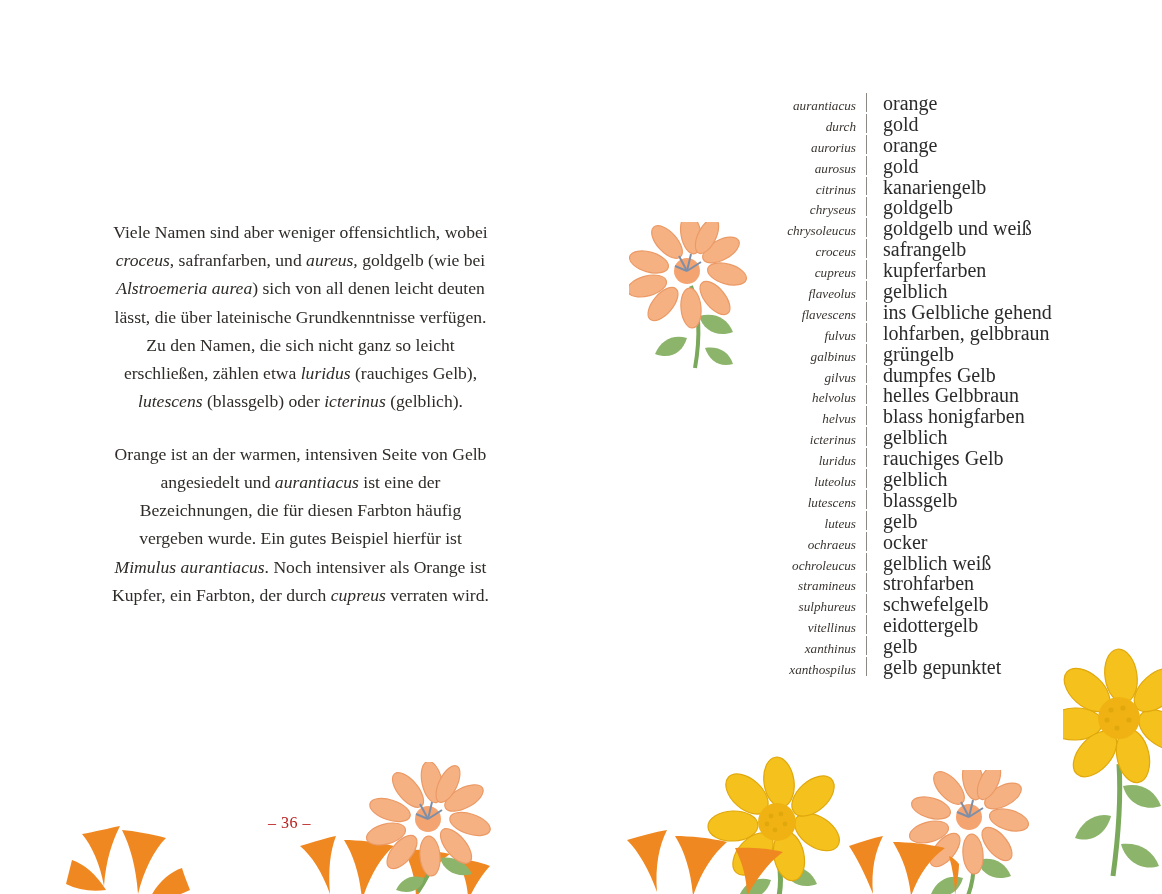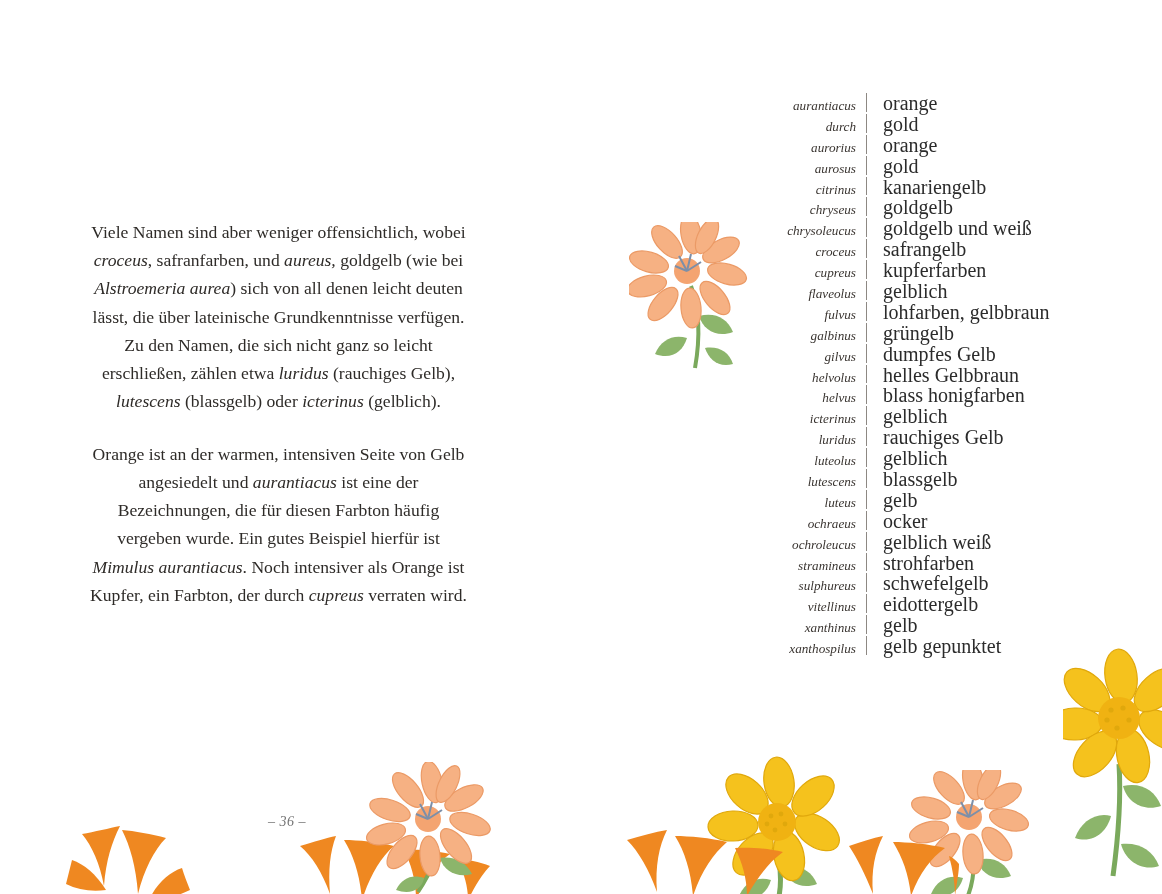--- a/index.html
+++ b/index.html
@@ -19,21 +19,21 @@
   
   .left-page {
     position: absolute;
     left: 0;
     top: 0;
     width: 581px;
     height: 894px;
   }
   .body-text {
     position: absolute;
-    left: 86px;
+    left: 108px;
     top: 218px;
     width: 385px;
     text-align: center;
     font-size: 17.6px;
     line-height: 1.605;
     color: #2e2b28;
   }
   .body-text p {
     margin: 0 0 24px 0;
   }
@@ -78,23 +78,22 @@
   .def {
     padding-left: 16px;
     font-size: 20px;
     color: #2b2b2b;
     white-space: nowrap;
   }
 
   
   .folio {
     position: absolute;
-    font-style: italic;
-    font-size: 14px;
-    color: #737373;
+    font-size: 16px;
+    color: #b91c1c;
     letter-spacing: 0.5px;
   }
   .folio-left  { left: 268px; top: 814px; }
 
   
   .deco { position: absolute; pointer-events: none; }
 </style>
 </head>
 <body>
 
@@ -198,20 +197,25 @@
       </div>
       <div class="gloss-row">
         <div class="term">cupreus</div>
         <div class="gloss-sep"></div>
         <div class="def">kupferfarben</div>
       </div>
       <div class="gloss-row">
         <div class="term">flaveolus</div>
         <div class="gloss-sep"></div>
         <div class="def">gelblich</div>
+      </div>
+      <div class="gloss-row">
+        <div class="term">flavescens</div>
+        <div class="gloss-sep"></div>
+        <div class="def">ins Gelbliche gehend</div>
       </div>
       <div class="gloss-row">
         <div class="term">fulvus</div>
         <div class="gloss-sep"></div>
         <div class="def">lohfarben, gelbbraun</div>
       </div>
       <div class="gloss-row">
         <div class="term">galbinus</div>
         <div class="gloss-sep"></div>
         <div class="def">grüngelb</div>

